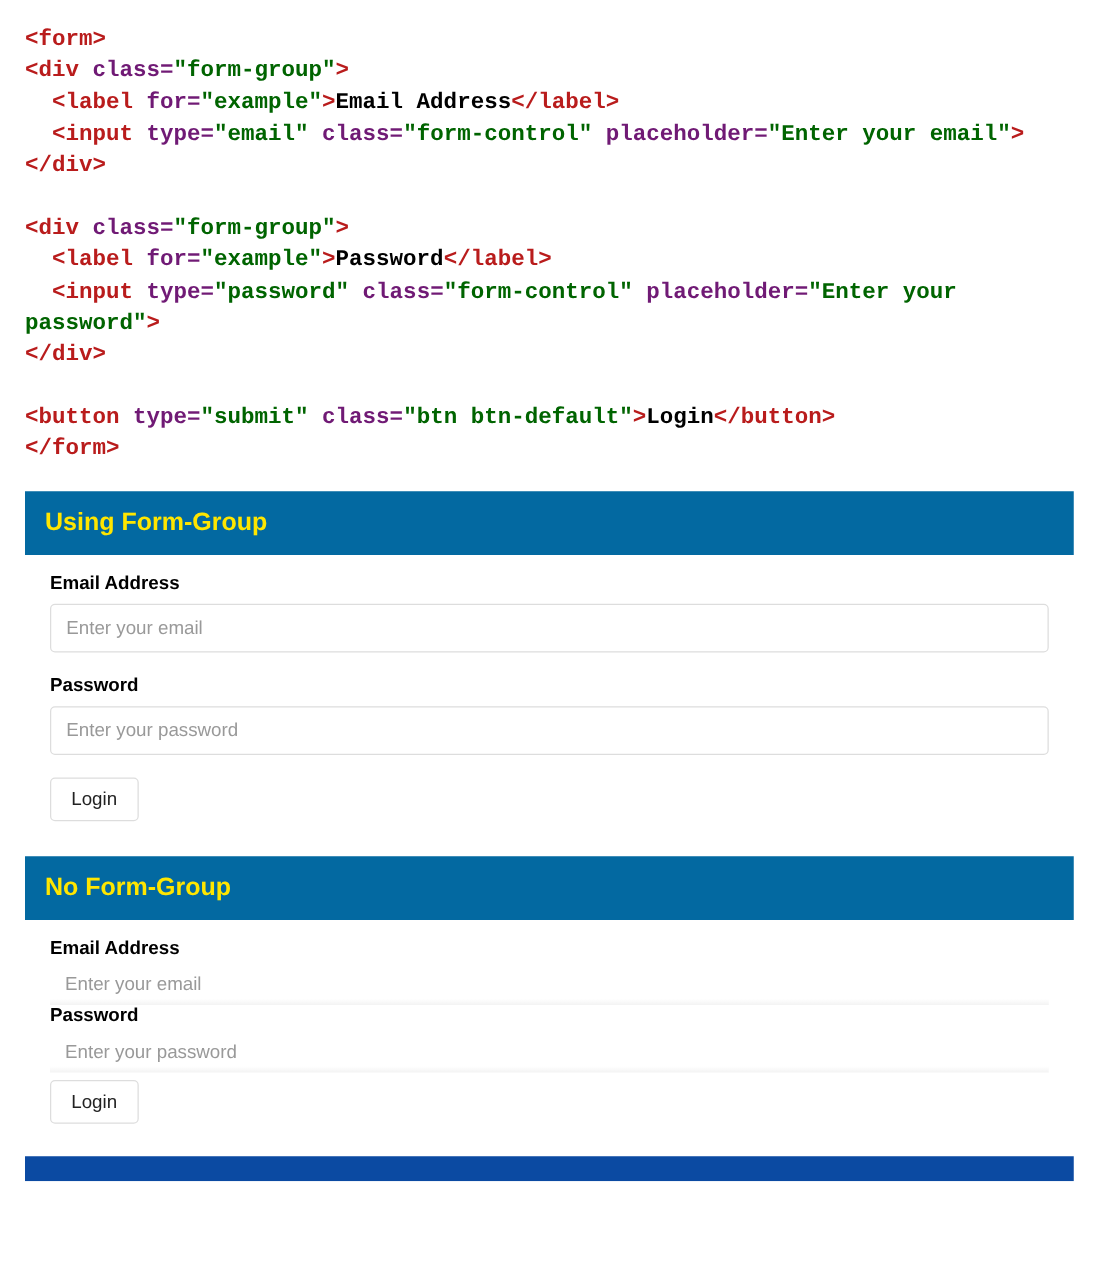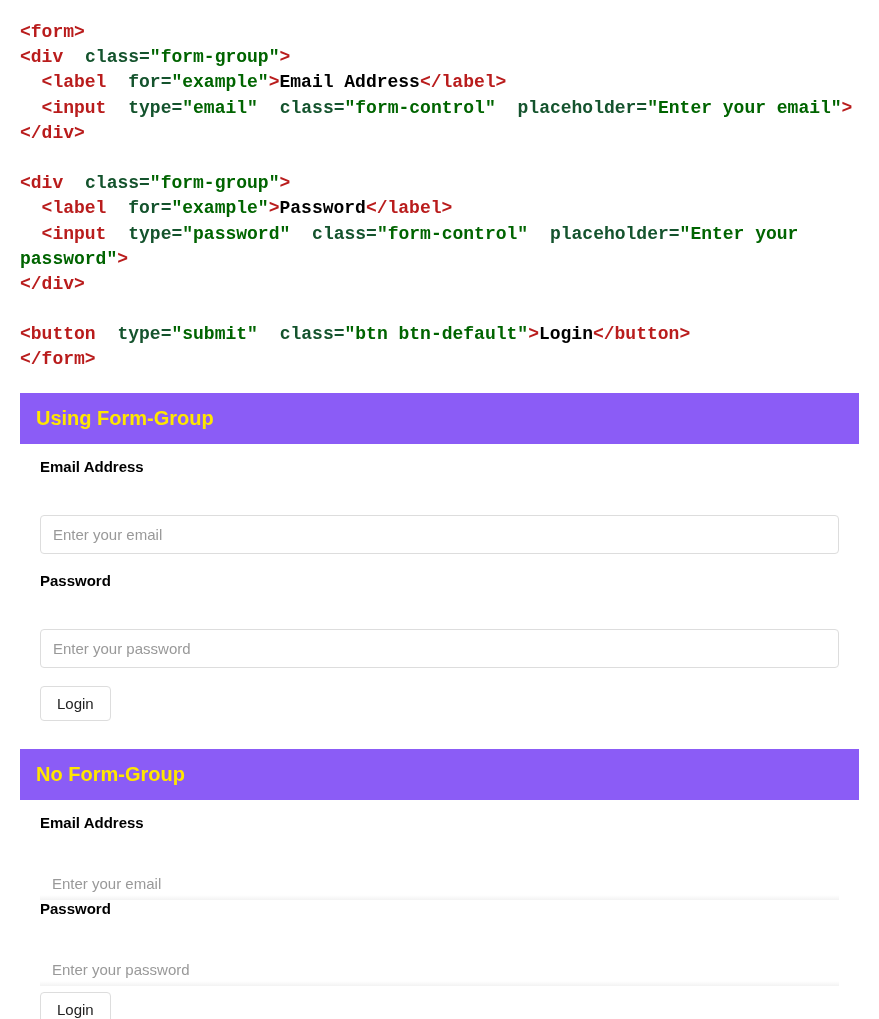--- a/index.html
+++ b/index.html
@@ -13,26 +13,26 @@
   .code-block {
     font-family: "Courier New", Consolas, monospace;
     font-size: 18px;
     font-weight: bold;
     line-height: 1.4;
     padding: 20px 20px 10px 20px;
     white-space: pre-wrap;
     word-wrap: break-word;
   }
   .t-tag   { color: #b91c1c; }     
-  .t-attr  { color: #14532d; margin-left: 11px; }     
+  .t-attr  { color: #701a75; }     
   .t-str   { color: #006400; }     
   .t-text  { color: #000; }
 
   .section-bar {
-    background: #8b5cf6;
+    background: #0369a1;
     color: #ffe600;
     font-size: 20px;
     font-weight: bold;
     padding: 14px 16px;
     margin: 10px 20px 0 20px;
   }
   .form-area {
     padding: 14px 20px 18px 20px;
     margin: 0 20px;
   }
@@ -46,21 +46,20 @@
   }
   .form-area.nogroup .lbl { margin-bottom: 4px; }
   .form-area .inp {
     width: 100%;
     font-size: 15px;
     padding: 10px 12px;
     border: 1px solid #ddd;
     border-radius: 4px;
     color: #555;
     outline: none;
-    margin-top: 32px;
   }
   .form-area.nogroup .inp {
     border: none;
     border-radius: 0;
     padding: 8px 12px;
     background: linear-gradient(to bottom, #fff 0%, #fff 85%, #f3f3f3 100%);
   }
   .form-area .inp::placeholder { color: #999; }
   .btn {
     display: inline-block;

